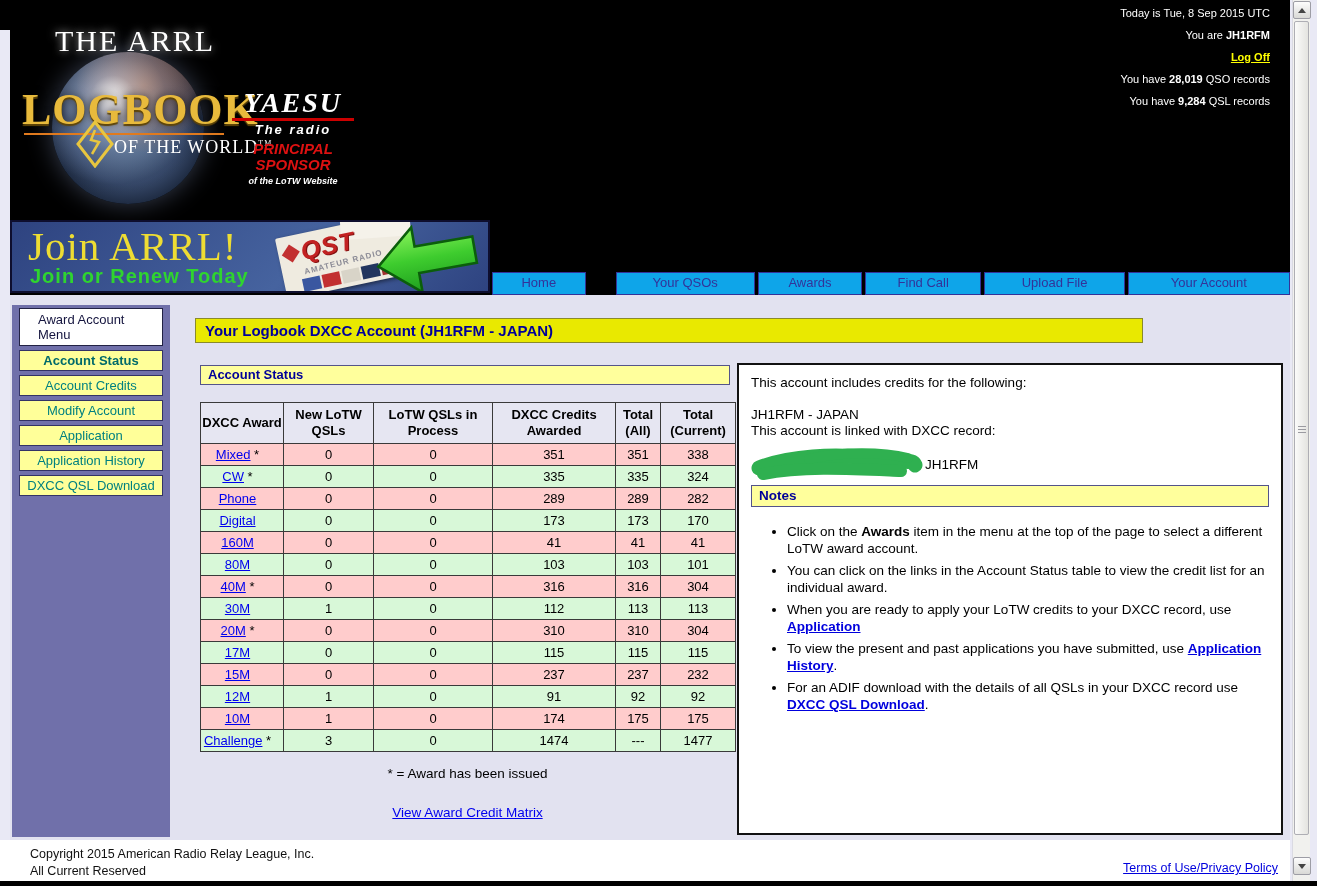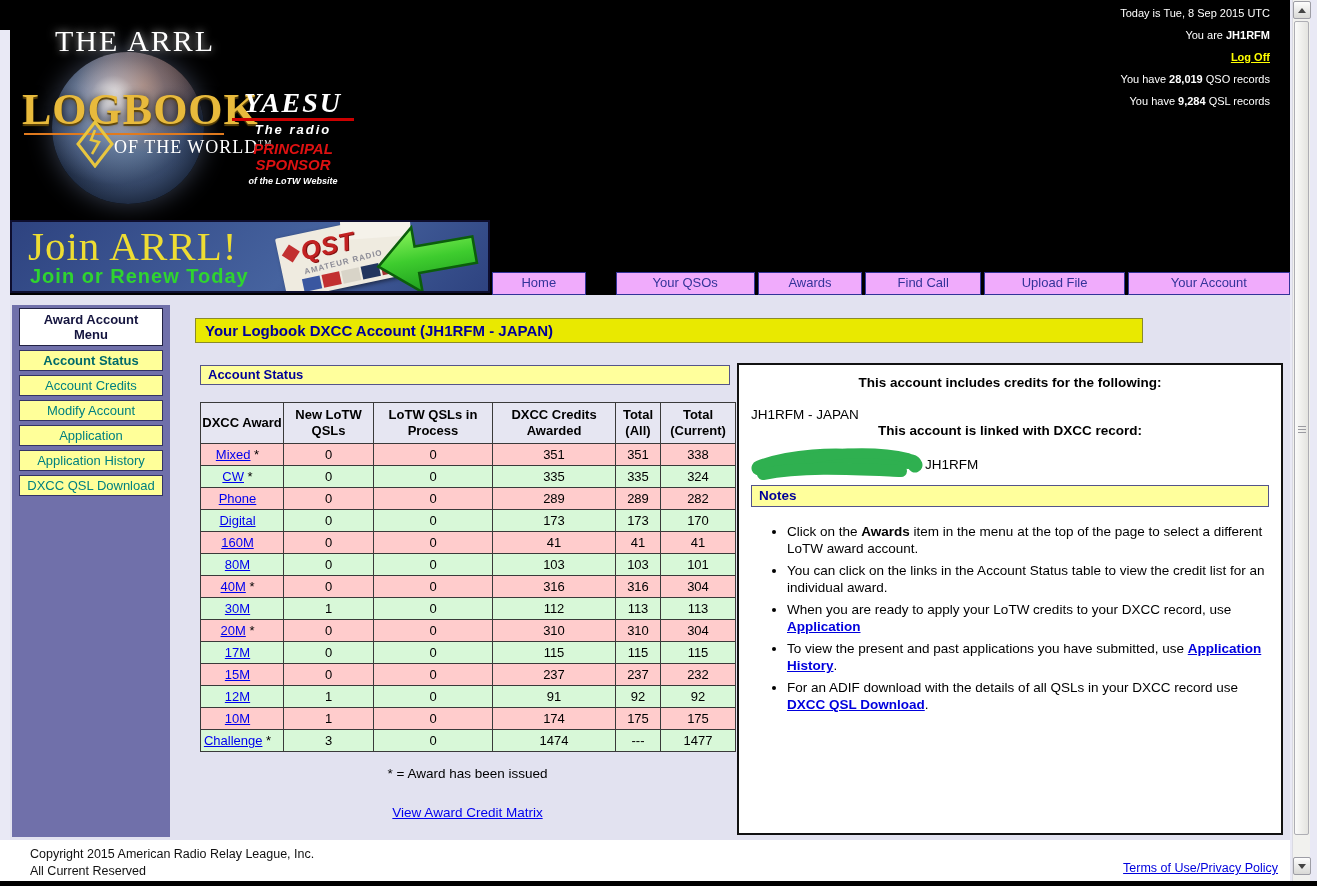--- a/index.html
+++ b/index.html
@@ -43,27 +43,27 @@
   .qst-cover:before { content:""; position:absolute; right:-8px; top:-6px; width:70px; height:26px; background:#F5F2EA; transform:rotate(8deg); z-index:-1; }
   .qst-row { display:flex; align-items:center; gap:4px; }
   .qst-diamond { width:13px; height:13px; background:#C23030; transform:rotate(45deg); margin-left:2px; }
   .qst-word { font-size:25px; font-weight:bold; font-style:italic; color:#C22222; text-shadow:1px 1px 0 #801010; letter-spacing:1px; }
   .qst-sub { font-size:8px; font-weight:bold; color:#8A8A95; letter-spacing:1px; transform:rotate(-2deg); margin-left:18px; }
   .qst-mosaic { display:flex; gap:2px; margin-top:4px; margin-left:14px; }
   .qst-mosaic span { display:block; width:18px; height:13px; }
   .green-arrow { position:absolute; left:356px; top:0px; transform:rotate(-10deg); }
 
   .nav { position:absolute; left:482px; top:272px; width:798px; height:23px; display:flex; gap:3px; }
-  .nav-cell { background:#f0abfc; border:1px solid #333399; color:#333399; text-align:center; line-height:20px; font-size:13px; cursor:pointer; }
+  .nav-cell { background:#0ea5e9; border:1px solid #333399; color:#333399; text-align:center; line-height:20px; font-size:13px; cursor:pointer; }
 
   
   .main { position:absolute; left:10px; top:295px; width:1280px; height:545px; background:#E2E2F0; }
 
   .sidebar { position:absolute; left:2px; top:10px; width:158px; height:532px; background:#7070AA; padding:3px 7px; }
-  .sb-title { background:#FFFFFF; border:1px solid #222244; color:#14143E; font-weight:bold; text-align:center; padding:3px 18px; line-height:15px; }
+  .sb-title { background:#FFFFFF; border:1px solid #222244; color:#14143E; font-weight:normal; padding:3px 18px; line-height:15px; }
   .sb-item { margin-top:4px; background:#FFFF99; border:1px solid #333366; color:#008080; text-align:center; height:21px; line-height:19px; cursor:pointer; }
   .sb-item.active { font-weight:bold; color:#006A6A; }
 
   .page-title { position:absolute; left:185px; top:23px; width:948px; height:25px; background:#E9E900; border:1px solid #8A8A2A; color:#000099; font-weight:bold; font-size:15px; line-height:23px; padding-left:9px; }
 
   .section-bar { position:absolute; left:190px; top:70px; width:530px; height:20px; background:#FFFF9C; border:1px solid #54548A; color:#000099; font-weight:bold; line-height:18px; padding-left:7px; }
 
   .table-wrap { position:absolute; left:190px; top:107px; width:535px; }
   table.status { border-collapse:collapse; table-layout:fixed; width:535px; background:#E6E6F2; }
   table.status th, table.status td { border:1px solid #3A3A3A; }
@@ -72,21 +72,21 @@
   td.award-cell { text-align:right; padding-right:9px; }
   .row-pink td { background:#FFCCCC; }
   .row-green td { background:#D8F8D8; }
   a.award-link { color:#0000EE; text-decoration:underline; }
   .star { color:#000; }
   .footnote { margin-top:14px; text-align:center; font-size:13.5px; }
   .matrix { margin-top:24px; text-align:center; }
   .matrix a { color:#0000EE; text-decoration:underline; font-size:13.5px; }
 
   .panel { position:absolute; left:727px; top:68px; width:546px; height:472px; background:#fff; border:2px solid #111; padding:10px 12px; font-size:13.5px; line-height:16px; }
-  .panel .b { font-weight:bold;text-align:center; }
+  .panel .b { font-weight:normal; }
   .panel .gap { height:16px; }
   .scribble-line { display:flex; align-items:center; margin-top:6px; height:40px; }
   .scribble-line span { margin-left:2px; }
   .notes-bar { margin-top:0; background:#FFFF9C; border:1px solid #54548A; color:#000099; font-weight:bold; padding:2px 7px; }
   ul.notes { margin:16px 0 0 0; padding-left:36px; }
   ul.notes li { margin-bottom:5px; line-height:17px; }
   ul.notes a { color:#0000DD; font-weight:bold; text-decoration:underline; }
 
   
   .footer { position:absolute; left:0; top:840px; width:1290px; height:42px; background:#FFFFFF; }

